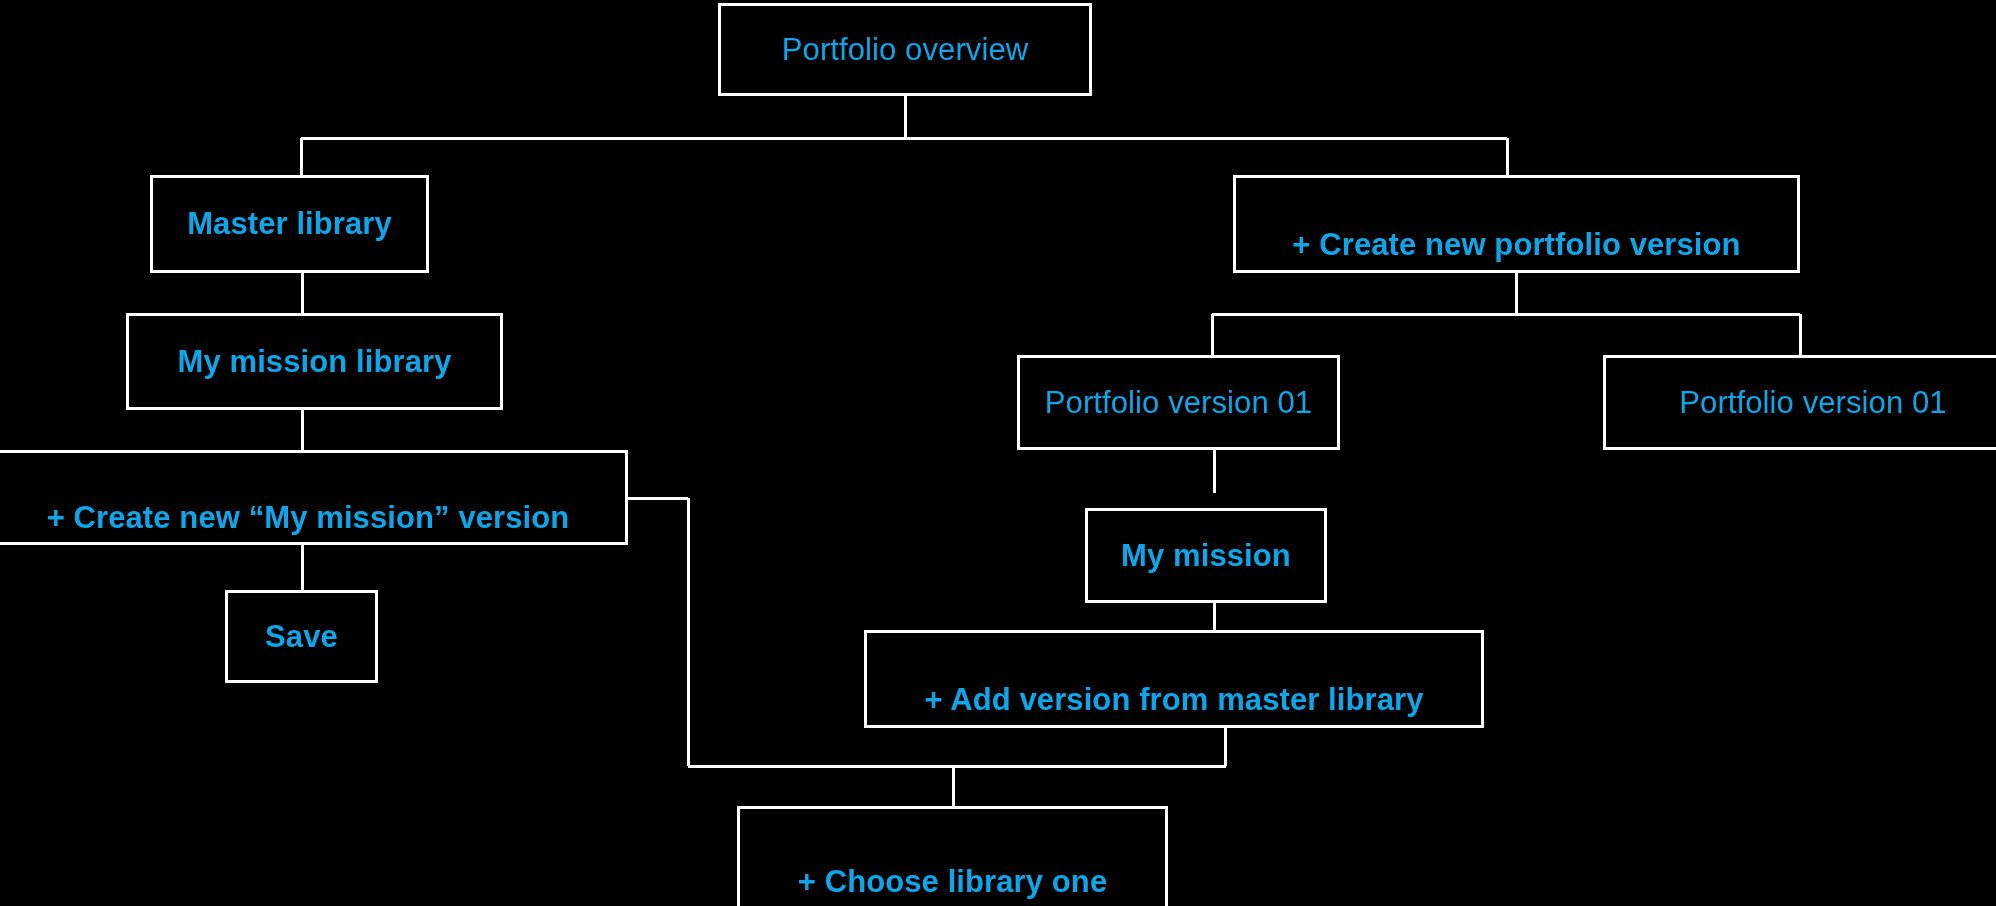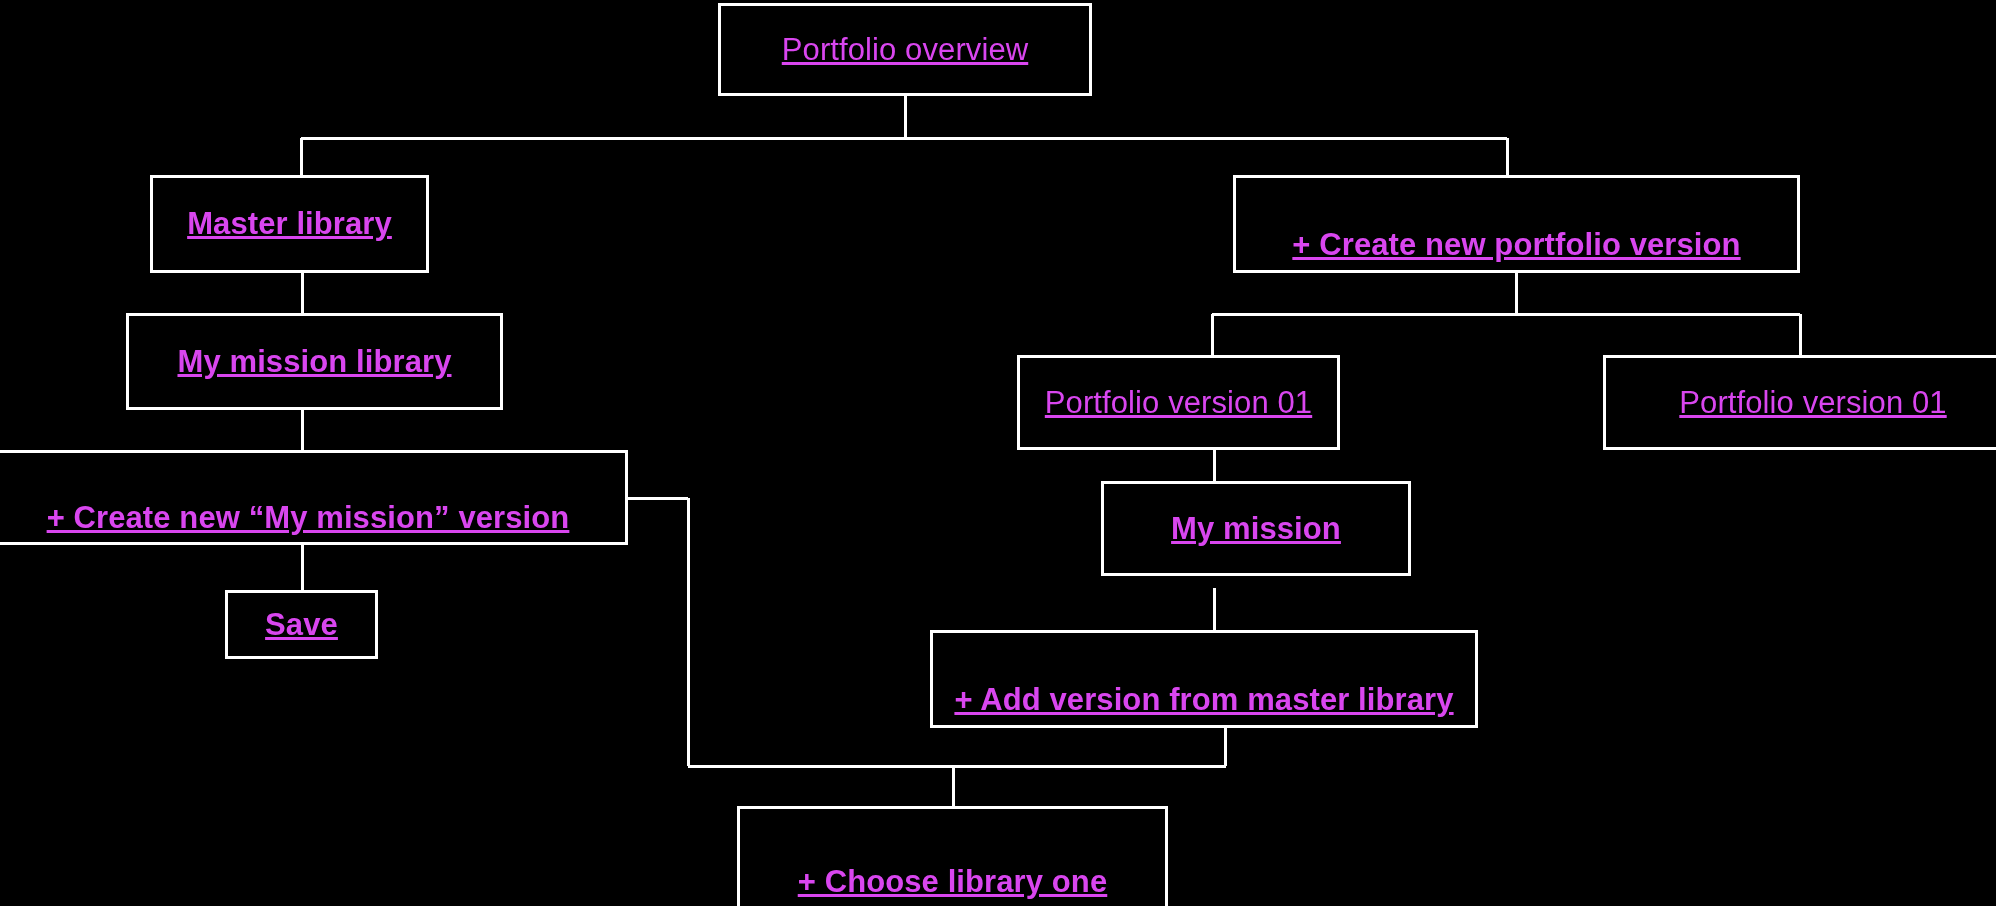--- a/index.html
+++ b/index.html
@@ -33,29 +33,28 @@
     stroke: #ffffff;
     stroke-width: 3;
     shape-rendering: crispEdges;
   }
   
   .node {
     position: absolute;
     box-sizing: border-box;
     border: 3px solid #ffffff;
     background: #000000;
-    color: #d946ef;
+    color: #0ea5e9;
     display: flex;
     align-items: center;
     justify-content: center;
     text-align: center;
     letter-spacing: 0.1px;
     white-space: nowrap;
     z-index: 2;
-    text-decoration: underline;
   }
   .node .label {
     display: block;
     padding: 0 22px;
     line-height: 1.15;
   }
   
   .node.regular .label {
     font-size: 31px;
     font-weight: 400;
@@ -73,23 +72,23 @@
   }
 
   
   #node-portfolio-overview      { left: 718px;  top: 3px;   width: 374px; height: 93px; }
   #node-master-library          { left: 150px;  top: 175px; width: 279px; height: 98px; }
   #node-create-portfolio-version{ left: 1233px; top: 175px; width: 567px; height: 98px; }
   #node-my-mission-library      { left: 126px;  top: 313px; width: 377px; height: 97px; }
   #node-portfolio-version-01    { left: 1017px; top: 355px; width: 323px; height: 95px; }
   #node-portfolio-version-02    { left: 1603px; top: 355px; width: 420px; height: 95px; }
   #node-create-my-mission-version { left: -12px; top: 450px; width: 640px; height: 95px; }
-  #node-my-mission              { left: 1085px; top: 481px; width: 310px; height: 95px; margin-left: 16px; }
-  #node-save                    { left: 225px;  top: 590px; width: 153px; height: 69px; }
-  #node-add-version-master      { left: 930px;  top: 630px; width: 548px; height: 98px; }
+  #node-my-mission              { left: 1085px; top: 508px; width: 242px; height: 95px; }
+  #node-save                    { left: 225px;  top: 590px; width: 153px; height: 93px; }
+  #node-add-version-master      { left: 864px;  top: 630px; width: 620px; height: 98px; }
   #node-choose-existing-one     { left: 737px;  top: 806px; width: 431px; height: 110px; }
 </style>
 </head>
 <body>
 
 <div id="diagram">
 
   <svg id="connectors" viewBox="0 0 1996 906" width="1996" height="906" xmlns="http://www.w3.org/2000/svg">
 
     <g>

